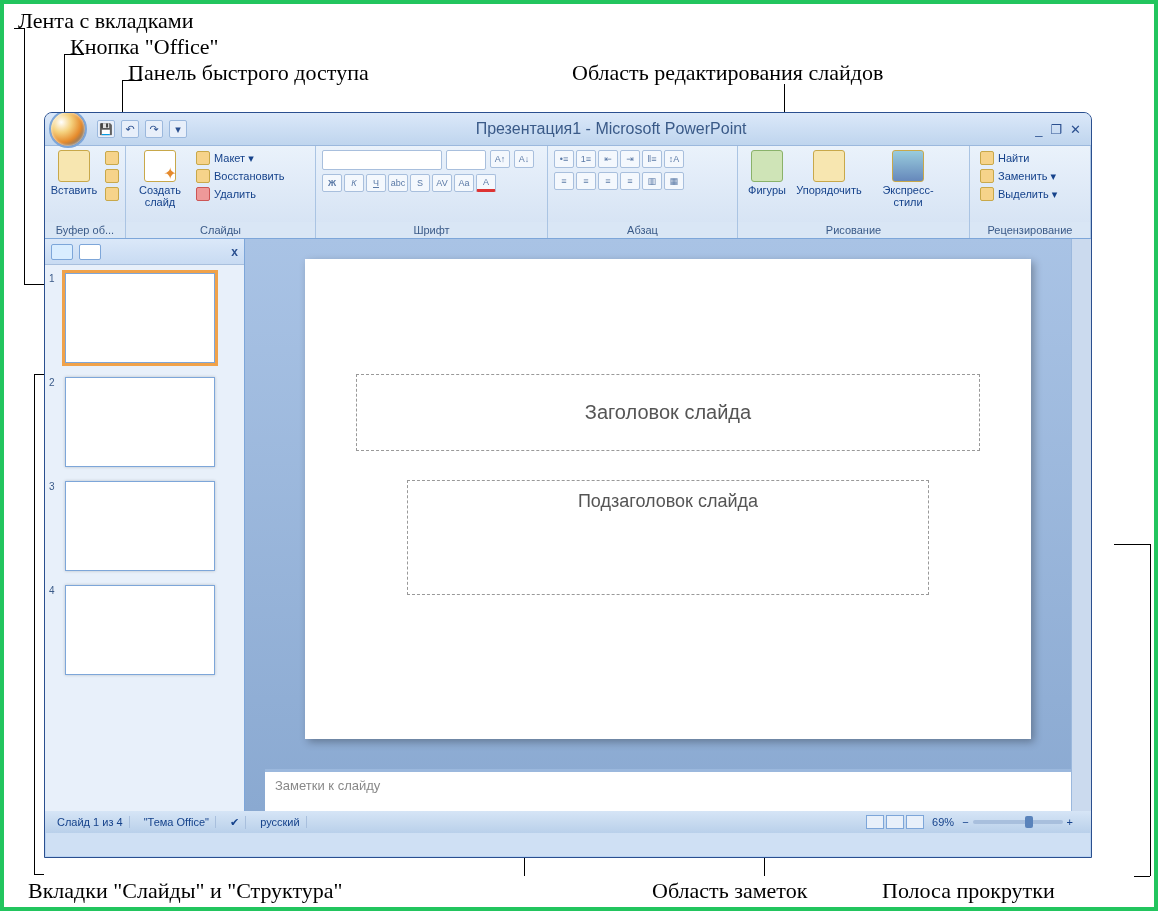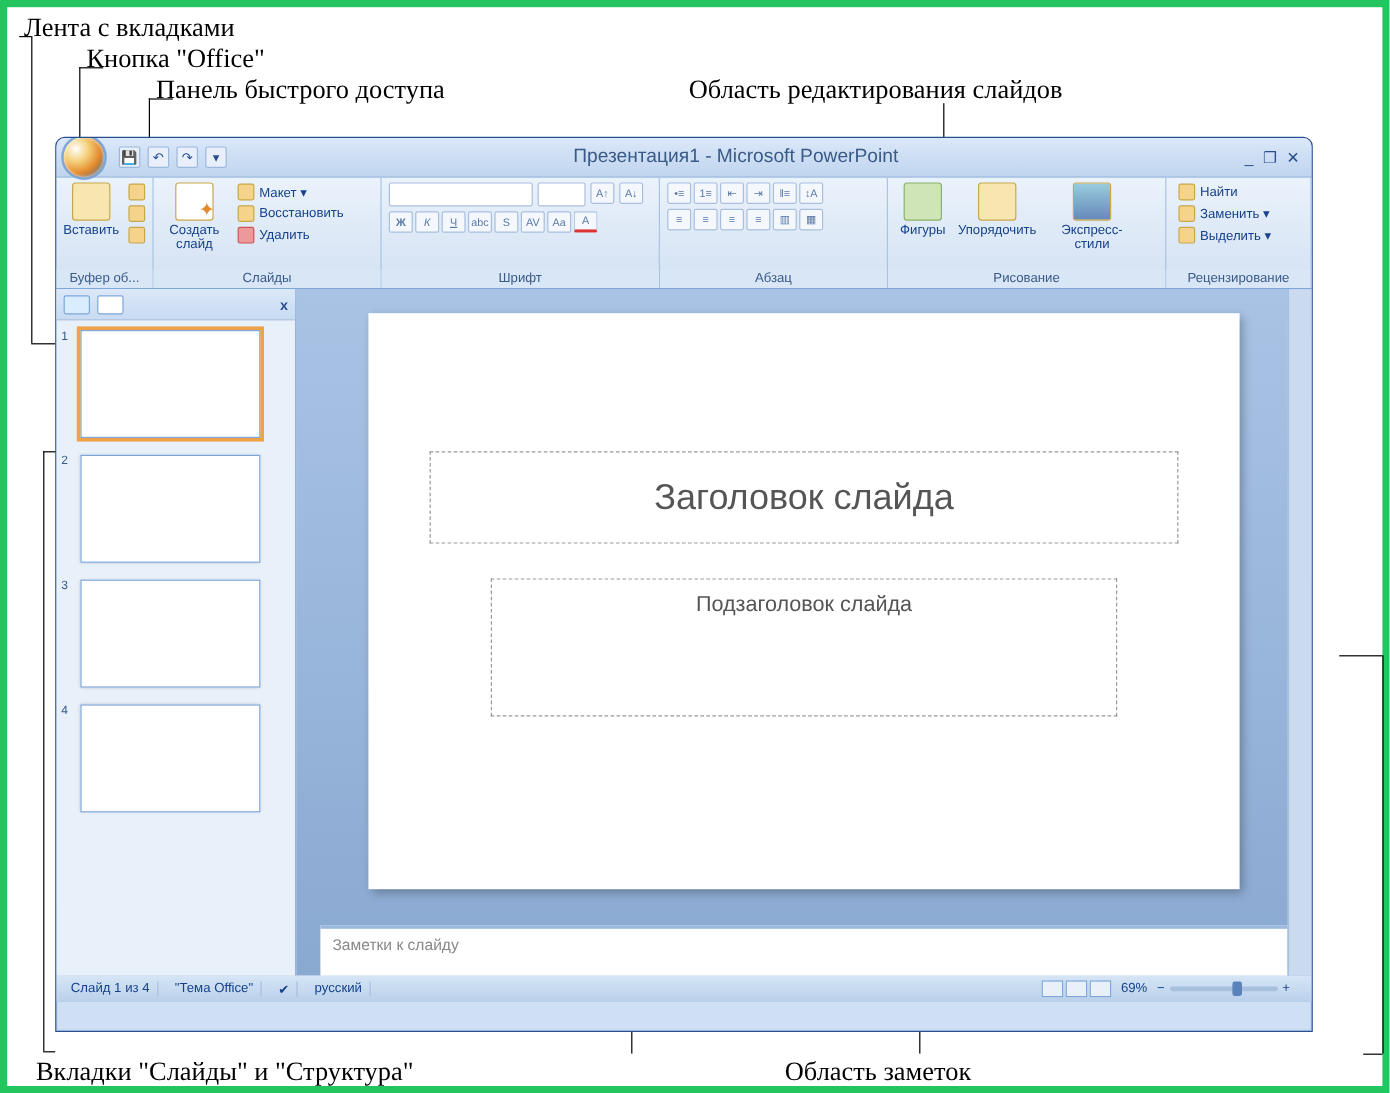--- a/index.html
+++ b/index.html
@@ -1,19 +1,19 @@
 <!DOCTYPE html>
 <html><head>
 <meta charset="utf-8">
 <style>
   * { box-sizing: border-box; margin: 0; padding: 0; }
   body { font-family: Verdana, Tahoma, Arial, sans-serif; font-size: 12px; background:#fff; }
 
   
-  .diagram { position: relative; width: 1158px; height: 911px; border:6px solid #22c55e; }
+  .diagram { position: relative; width: 1158px; height: 911px; border:4px solid #22c55e; }
   .callout { position:absolute; font-family:"Times New Roman", serif; font-size:22px; color:#000; }
   .leader { position:absolute; background:#000; }
 
   
   .ppt-window { position:absolute; left:40px; top:108px; width:1048px; height:746px;
                 border:1px solid #2a4f8f; border-radius:8px 8px 0 0; overflow:hidden;
                 box-shadow:inset 0 0 0 1px #b9d3f2; background:#cfe0f4; }
 
   
   .titlebar { height:32px; background:linear-gradient(#dbe8f9,#bfd5ee); display:flex; align-items:center; padding:0 6px; }
@@ -56,21 +56,21 @@
   .thumbs { flex:1; overflow:auto; padding:8px 8px 8px 4px;}
   .thumb-row { display:flex; gap:6px; margin-bottom:14px;}
   .thumb-num { width:10px; font-size:10px; color:#3a5a88;}
   .thumb { width:150px; height:90px; background:#fff; border:1px solid #7da6d9; box-shadow:0 0 3px rgba(0,0,0,.2);}
   .thumb.selected { outline:3px solid #f0a24a; }
 
   .editor { flex:1; display:flex; flex-direction:column; }
   .canvas-area { flex:1; position:relative; }
   .slide { position:absolute; left:60px; top:20px; right:40px; bottom:30px; background:#fff; box-shadow:3px 3px 8px rgba(0,0,0,.3);}
   .placeholder { position:absolute; border:1px dashed #999; display:flex; align-items:center; justify-content:center; color:#555; }
-  .ph-title { left:7%; right:7%; top:24%; height:16%; font-size:30px; font-family:Verdana,sans-serif;}
+  .ph-title { left:7%; right:7%; top:24%; height:16%; font-size:20px; font-family:Verdana,sans-serif;}
   .ph-sub { left:14%; right:14%; top:46%; height:24%; font-size:18px; font-family:Verdana,sans-serif; align-items:flex-start; padding-top:10px;}
   .vscroll { width:20px; background:#cbdaee; border-left:1px solid #9bb8dd; }
 
   .notes { height:42px; background:#fff; border-top:3px solid #9bb8dd; padding:6px 10px; font-size:13px; color:#888;margin-left:20px;}
 
   
   .statusbar { height:22px; background:linear-gradient(#d6e5f6,#b9d0ea); display:flex; align-items:center; font-size:11px; color:#15428b; padding:0 6px; gap:8px;}
   .statusbar .seg { padding:0 6px; border-right:1px solid #a8bfdd;}
   .statusbar .spacer { flex:1; }
   .viewbtns { display:flex; gap:2px;}
@@ -83,20 +83,21 @@
 <body>
 
 <div class="diagram">
 
   <div class="callout" style="left:14px; top:4px;">Лента с вкладками</div>
   <div class="callout" style="left:66px; top:30px;">Кнопка "Office"</div>
   <div class="callout" style="left:124px; top:56px;">Панель быстрого доступа</div>
   <div class="callout" style="left:568px; top:56px;">Область редактирования слайдов</div>
   <div class="callout" style="left:24px; top:874px;">Вкладки "Слайды" и "Структура"</div>
   <div class="callout" style="left:648px; top:874px;">Область заметок</div>
+  <div class="callout" style="left:878px; top:874px;">Полоса прокрутки</div>
 
   <div class="leader" style="left:60px; top:50px; width:1px; height:78px;"></div>
   <div class="leader" style="left:60px; top:50px; width:20px; height:1px;"></div>
   <div class="leader" style="left:118px; top:76px; width:1px; height:40px;"></div>
   <div class="leader" style="left:118px; top:76px; width:20px; height:1px;"></div>
   <div class="leader" style="left:20px; top:280px; width:20px; height:1px;"></div>
   <div class="leader" style="left:20px; top:24px; width:1px; height:256px;"></div>
   <div class="leader" style="left:10px; top:24px; width:10px; height:1px;"></div>
   <div class="leader" style="left:780px; top:80px; width:1px; height:230px;"></div>
   <div class="leader" style="left:30px; top:370px; width:1px; height:500px;"></div>

